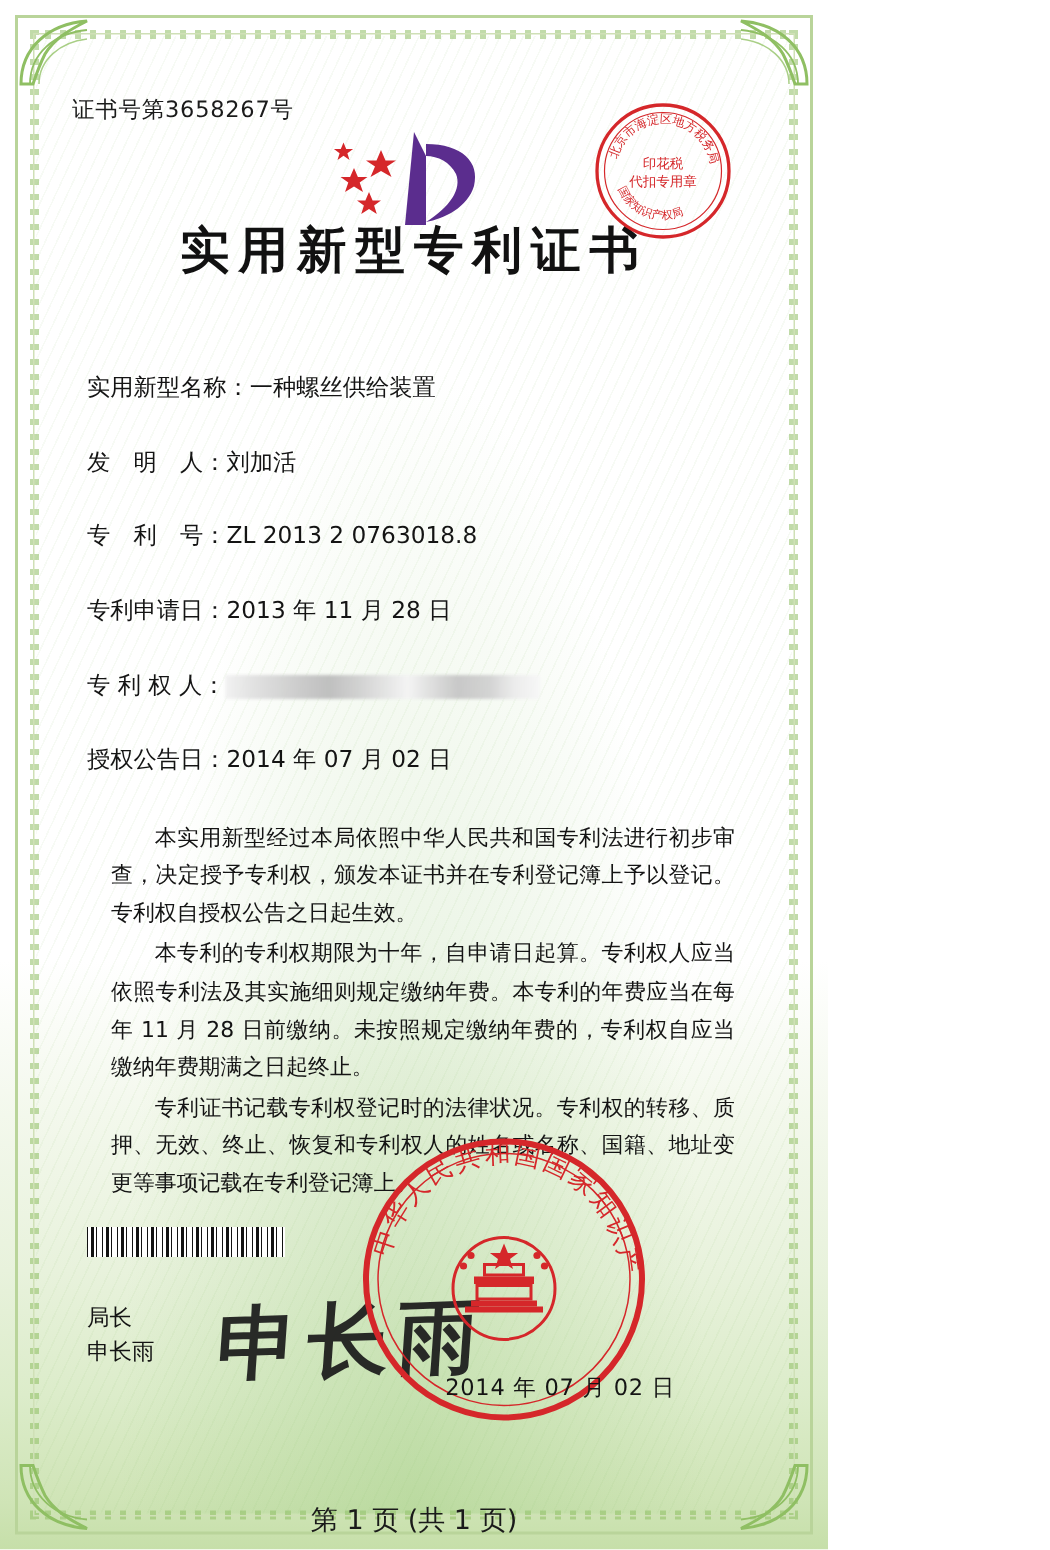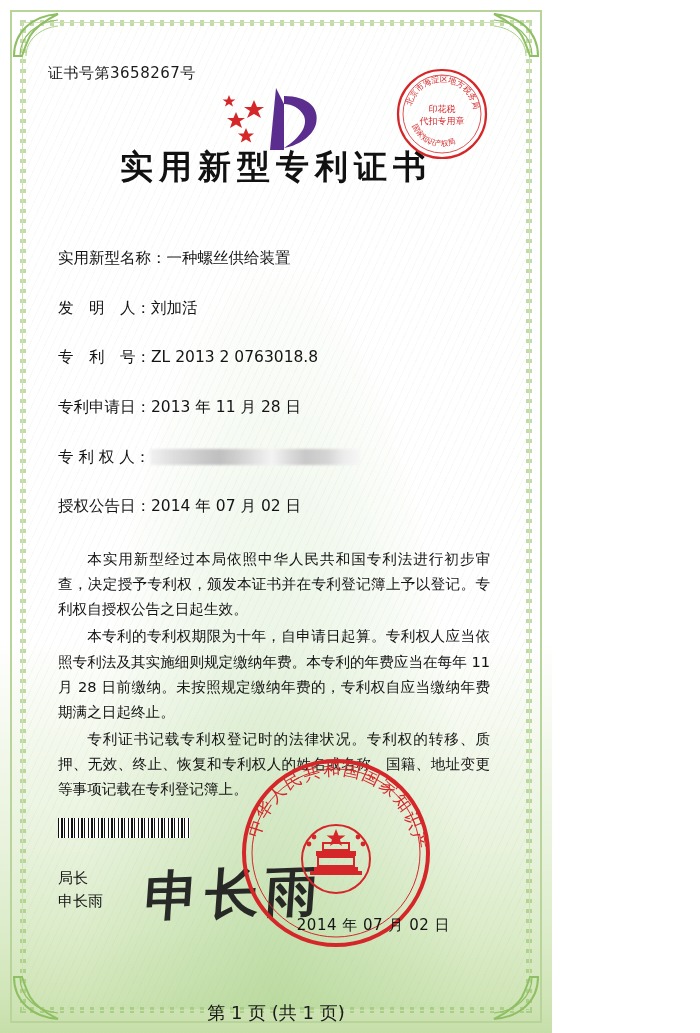--- a/index.html
+++ b/index.html
@@ -138,21 +138,21 @@
   .body-text {
     margin-top: 26px;
     padding-left: 18px;
     padding-right: 22px;
     font-size: 14.6px;
     line-height: 1.72;
     color: #141414;
     text-align: justify;
   }
   .body-text p {
-    margin: 0 0 2px 0;
+    margin: 0 0 2px 16px;
     text-indent: 2em;
   }
   
   .barcode {
     position: absolute;
     left: 18px;
     bottom: 165px;
     width: 132px;
     height: 20px;
     background-image: repeating-linear-gradient(90deg,

